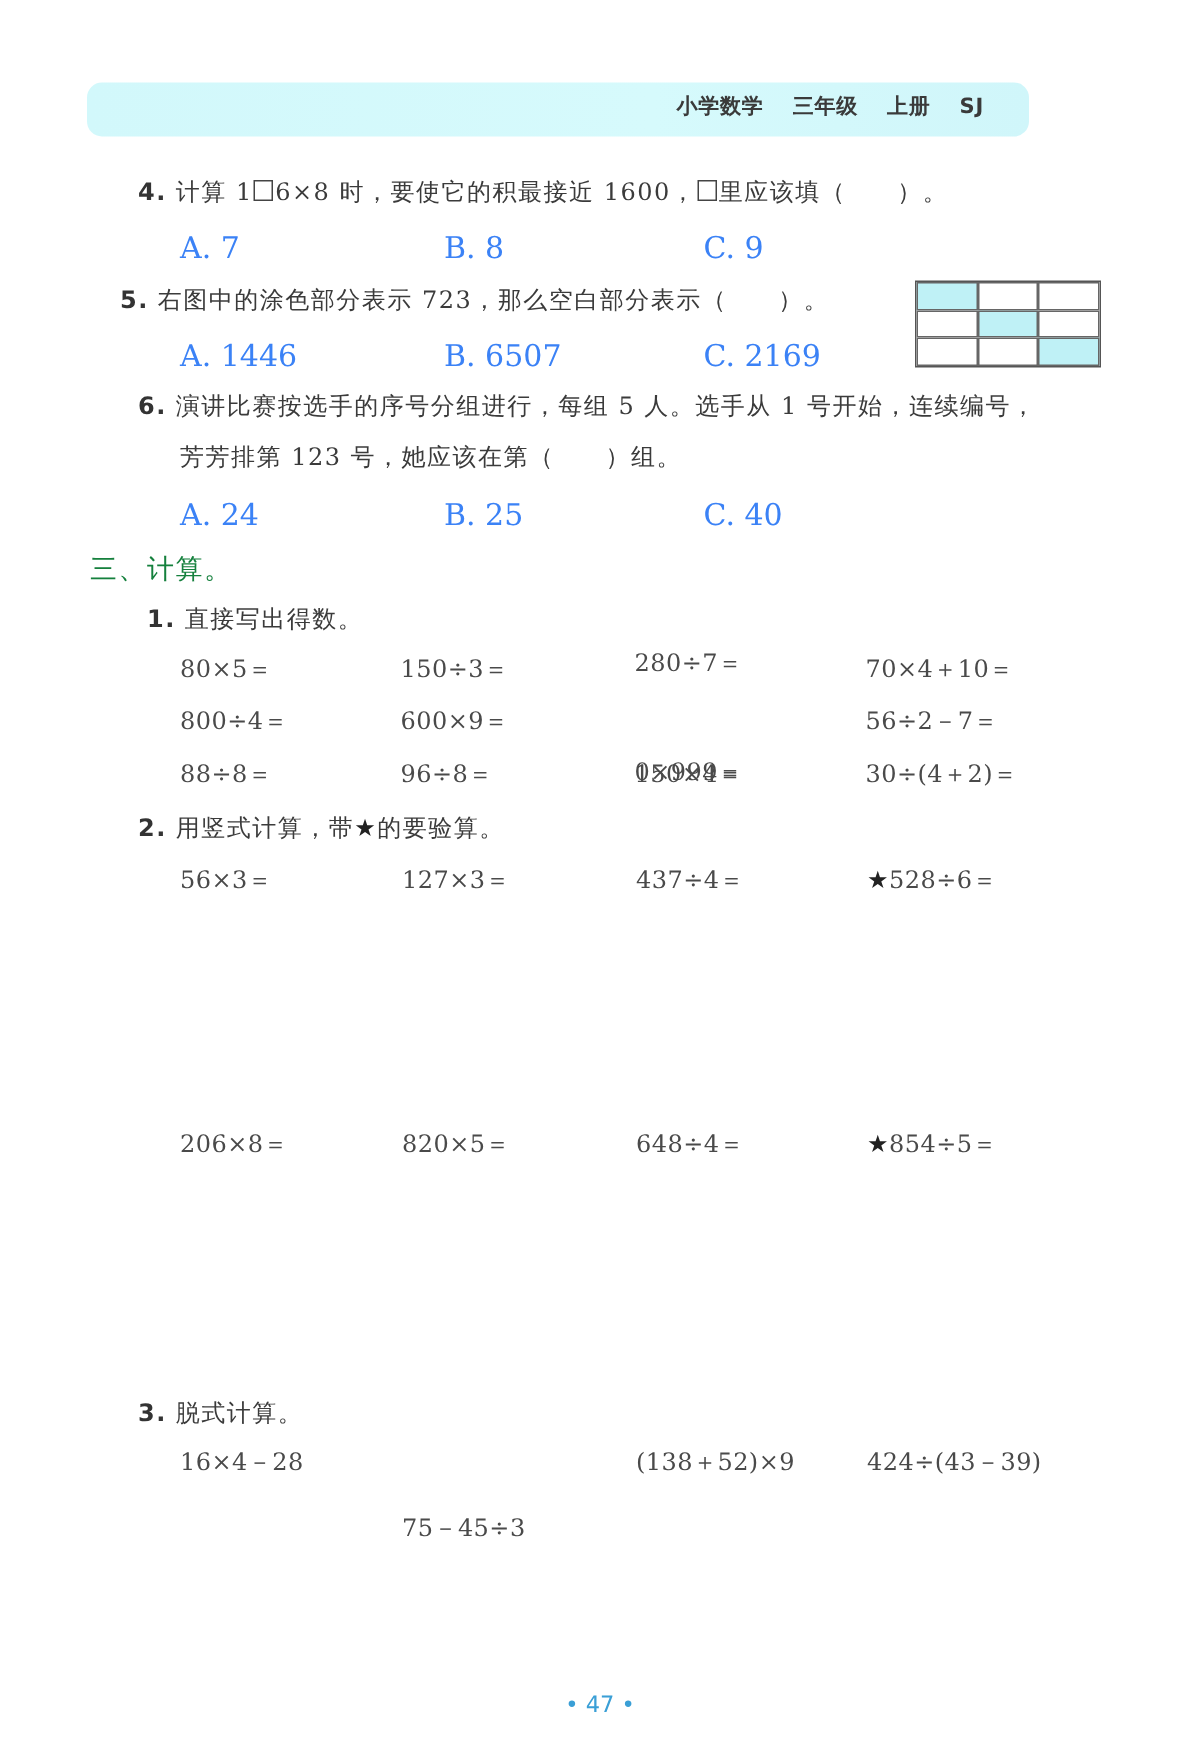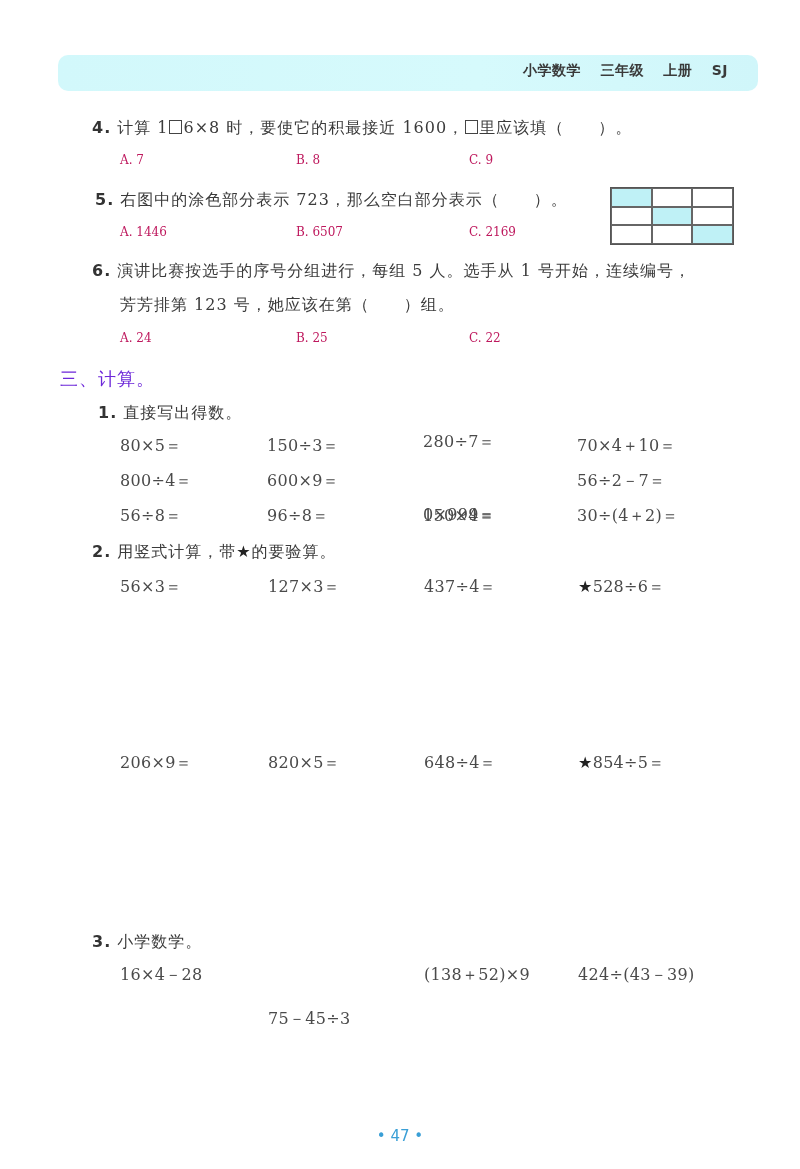--- a/index.html
+++ b/index.html
@@ -1,38 +1,38 @@
 <!DOCTYPE html>
 <html><head>
 <meta charset="utf-8">
 <style>
   * { margin: 0; padding: 0; box-sizing: border-box; }
   html, body { width: 800px; height: 1169px; background: #ffffff; overflow: hidden; }
   body { position: relative; font-family: "DejaVu Serif", "Liberation Serif", serif; color: #333333; }
 
   .header-banner {
-    position: absolute; left: 58px; top: 55px; width: 700px; height: 36px;
+    position: absolute; left: 58px; top: 55px; width: 628px; height: 36px;
     background: linear-gradient(90deg, #d2f8fb 0%, #d6fafc 60%, #d0f6fa 100%);
     border-radius: 10px;
   }
   .header-text {
     position: absolute; right: 30px; top: 7px;
     font-family: "DejaVu Sans", "Liberation Sans", sans-serif;
     font-size: 14px; color: #3a3a3a; letter-spacing: 0.5px; font-weight: bold;
   }
   .header-text span { margin-left: 14px; }
 
   .q { position: absolute; font-size: 16px; letter-spacing: 1px; color: #3b3b3b; white-space: nowrap; }
   .qnum { font-family: "DejaVu Sans", "Liberation Sans", sans-serif; font-weight: bold; color: #333; margin-right: 6px; }
-  .opt { position: absolute; font-size: 12px; color: #be185d; white-space: nowrap; }
+  .opt { position: absolute; font-size: 20px; color: #3b82f6; white-space: nowrap; }
 
   .section-title {
     position: absolute; left: 60px; top: 367px;
     font-family: Liberation Sans, sans-serif;
-    font-size: 18px; color: #6d28d9; letter-spacing: 1px;
+    font-size: 18px; color: #15803d; letter-spacing: 1px;
   }
 
   .expr { position: absolute; font-size: 16px; color: #4a4a4a; white-space: nowrap; letter-spacing: 0.3px; }
 
   .grid-figure {
     position: absolute; left: 610px; top: 187px; width: 124px; height: 58px;
     display: grid; grid-template-columns: repeat(3, 1fr); grid-template-rows: repeat(3, 1fr);
     border: 1.5px solid #555;
   }
   .grid-figure .cell { border: 0.75px solid #666; background: #ffffff; }
@@ -58,21 +58,21 @@
   </div>
 </div>
 
 <div class="q" style="left:92px; top:118px;">
   <span class="qnum">4.</span><span>计算 1</span><span class="box-glyph"></span><span>6×8 时，要使它的积最接近 1600，</span><span class="box-glyph"></span><span>里应该填（　　）。</span>
 </div>
 <div class="opt" style="left:120px; top:153px;">A. 7</div>
 <div class="opt" style="left:296px; top:153px;">B. 8</div>
 <div class="opt" style="left:469px; top:153px;">C. 9</div>
 
-<div class="q" style="left:95px; top:190px;">
+<div class="q" style="left:80px; top:190px;">
   <span class="qnum">5.</span><span>右图中的涂色部分表示 723，那么空白部分表示（　　）。</span>
 </div>
 <div class="opt" style="left:120px; top:225px;">A. 1446</div>
 <div class="opt" style="left:296px; top:225px;">B. 6507</div>
 <div class="opt" style="left:469px; top:225px;">C. 2169</div>
 
 <div class="grid-figure">
   <div class="cell shaded"></div>
   <div class="cell"></div>
   <div class="cell"></div>
@@ -83,60 +83,60 @@
   <div class="cell"></div>
   <div class="cell shaded"></div>
 </div>
 
 <div class="q" style="left:92px; top:261px;">
   <span class="qnum">6.</span><span>演讲比赛按选手的序号分组进行，每组 5 人。选手从 1 号开始，连续编号，</span>
 </div>
 <div class="q" style="left:120px; top:295px;">芳芳排第 123 号，她应该在第（　　）组。</div>
 <div class="opt" style="left:120px; top:331px;">A. 24</div>
 <div class="opt" style="left:296px; top:331px;">B. 25</div>
-<div class="opt" style="left:469px; top:331px;">C. 22</div>
+<div class="opt" style="left:469px; top:331px;">C. 40</div>
 
 <div class="section-title">三、计算。</div>
 
 <div class="q" style="left:98px; top:403px;">
   <span class="qnum">1.</span><span>直接写出得数。</span>
 </div>
 <div class="expr" style="left:120px; top:436px;">80×5＝</div>
 <div class="expr" style="left:267px; top:436px;">150÷3＝</div>
 <div class="expr" style="left:423px; top:432px;">280÷7＝</div>
 <div class="expr" style="left:577px; top:436px;">70×4＋10＝</div>
 
 <div class="expr" style="left:120px; top:471px;">800÷4＝</div>
 <div class="expr" style="left:267px; top:471px;">600×9＝</div>
 <div class="expr" style="left:423px; top:471px;margin-top:34px;">0×999＝</div>
 <div class="expr" style="left:577px; top:471px;">56÷2－7＝</div>
 
-<div class="expr" style="left:120px; top:506px;">56÷8＝</div>
+<div class="expr" style="left:120px; top:506px;">88÷8＝</div>
 <div class="expr" style="left:267px; top:506px;">96÷8＝</div>
 <div class="expr" style="left:423px; top:506px;">150×4＝</div>
 <div class="expr" style="left:577px; top:506px;">30÷(4＋2)＝</div>
 
 <div class="q" style="left:92px; top:542px;">
   <span class="qnum">2.</span><span>用竖式计算，带</span><span class="star">★</span><span>的要验算。</span>
 </div>
 <div class="expr" style="left:120px; top:577px;">56×3＝</div>
 <div class="expr" style="left:268px; top:577px;">127×3＝</div>
 <div class="expr" style="left:424px; top:577px;">437÷4＝</div>
 <div class="expr" style="left:578px; top:577px;">
   <span class="star">★</span><span>528÷6＝</span>
 </div>
 
-<div class="expr" style="left:120px; top:753px;">206×9＝</div>
+<div class="expr" style="left:120px; top:753px;">206×8＝</div>
 <div class="expr" style="left:268px; top:753px;">820×5＝</div>
 <div class="expr" style="left:424px; top:753px;">648÷4＝</div>
 <div class="expr" style="left:578px; top:753px;">
   <span class="star">★</span><span>854÷5＝</span>
 </div>
 
 <div class="q" style="left:92px; top:932px;">
-  <span class="qnum">3.</span><span>小学数学。</span>
+  <span class="qnum">3.</span><span>脱式计算。</span>
 </div>
 <div class="expr" style="left:120px; top:965px;">16×4－28</div>
 <div class="expr" style="left:268px; top:965px;margin-top:44px;">75－45÷3</div>
 <div class="expr" style="left:424px; top:965px;">(138＋52)×9</div>
 <div class="expr" style="left:578px; top:965px;">424÷(43－39)</div>
 
 <div class="page-number">• 47 •</div>
 
 </body></html>

